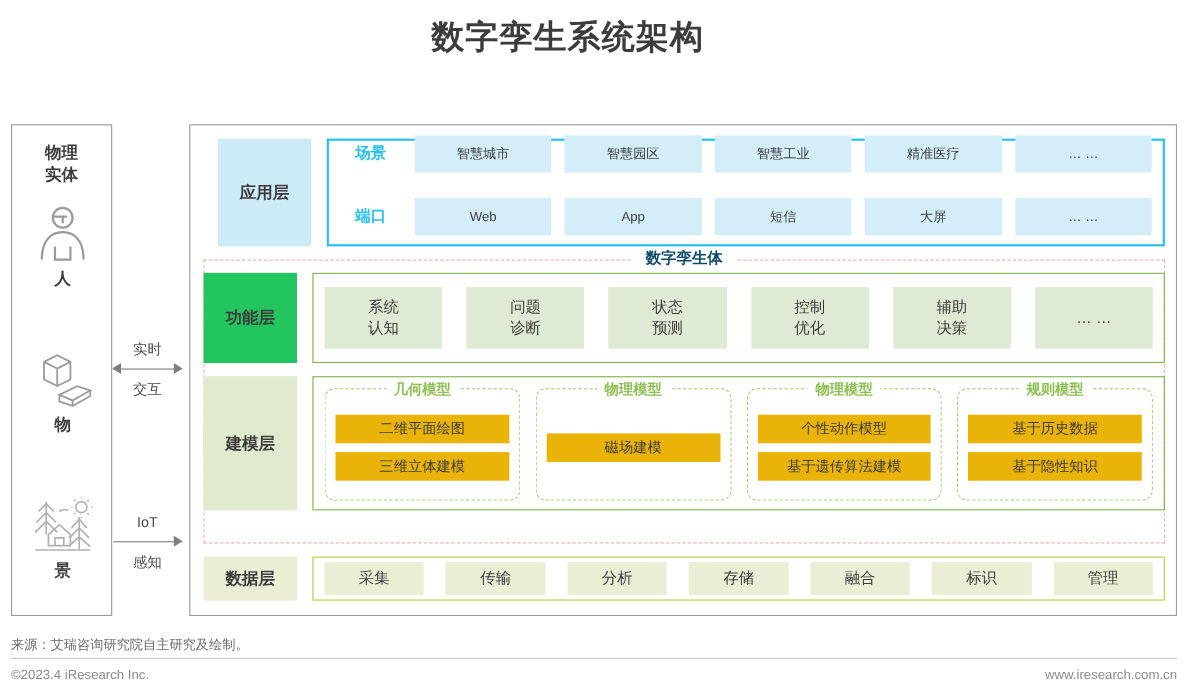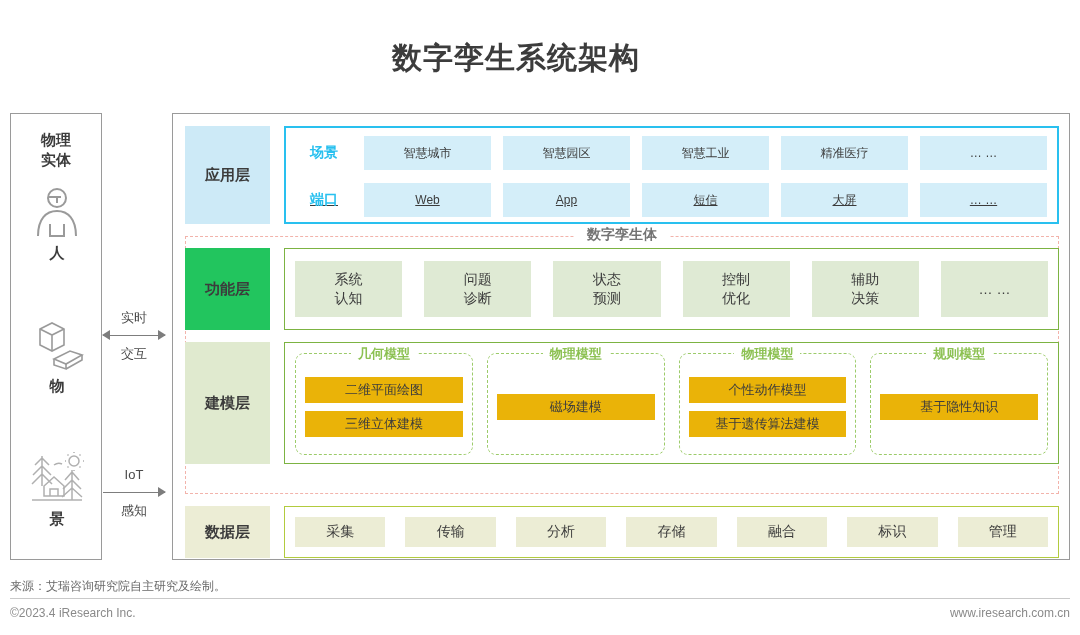--- a/index.html
+++ b/index.html
@@ -9,21 +9,20 @@
     font-family:"Liberation Sans","DejaVu Sans",sans-serif;
     color:#3b3b3b;
     overflow:hidden;
     position:relative;
   }
   .title{
     position:absolute;top:14px;left:0;width:1032px;
     text-align:center;
     font-size:30px;font-weight:bold;color:#3c3c3c;
     letter-spacing:1px;
-    margin-top:24px;
   }
 
   
   .sidebar{
     position:absolute;left:10px;top:113px;width:92px;height:447px;
     border:1px solid #9a9a9a;background:#fff;
     box-sizing:border-box;
   }
   .sidebar-title{
     margin-top:16px;text-align:center;font-size:15px;font-weight:bold;
@@ -56,44 +55,44 @@
   
   .layer{position:absolute;left:12px;display:flex;align-items:stretch;}
   .layer-label{
     width:85px;display:flex;align-items:center;justify-content:center;
     font-size:15px;font-weight:bold;color:#3c3c3c;flex:none;
   }
   .layer-body{flex:1;margin-left:14px;box-sizing:border-box;}
 
   
   .layer-app{top:12px;width:874px;height:98px;}
-  .layer-app .layer-label{background:#cdeaf7;}
+  .layer-app .layer-label{background:#cdeaf7;margin-left:13px;}
   .layer-app .layer-body{
     border:2px solid #29c0ef;padding:8px 10px;display:flex;flex-direction:column;
-    justify-content:space-between;
+    justify-content:flex-end;
   }
   .app-row{display:flex;align-items:center;height:34px;}
-  .app-row + .app-row{margin-top:13px;text-decoration:underline;}
+  .app-row + .app-row{margin-top:23px;}
   .app-rowlabel{
     width:56px;flex:none;text-align:center;font-size:14px;font-weight:bold;color:#29c0ef;
   }
   .cell{
     flex:1;margin-left:12px;height:34px;display:flex;align-items:center;justify-content:center;
     font-size:12px;color:#3c3c3c;
   }
   .cell-blue{background:#d4eef9;}
 
   
   .twin{
     position:absolute;left:12px;top:122px;width:874px;height:258px;
     border:1px dashed #f2b3ab;box-sizing:border-box;
   }
   .twin-title{
     position:absolute;top:-11px;left:50%;transform:translateX(-50%);
-    background:#fff;padding:0 12px;font-size:14px;font-weight:bold;color:#737373;
+    background:#fff;padding:0 12px;font-size:14px;font-weight:bold;color:#0c4a6e;
     white-space:nowrap;
   }
 
   
   .layer-func{top:134px;width:874px;height:82px;}
   .layer-func .layer-label{background:#22c55e;}
   .layer-func .layer-body{
     border:1.5px solid #7cb342;padding:0 10px;display:flex;align-items:center;
   }
   .fcell{
@@ -118,21 +117,21 @@
     background:#fff;padding:0 7px;font-size:13px;font-weight:bold;color:#8cc152;
     white-space:nowrap;
   }
   .mcell{
     height:26px;display:flex;align-items:center;justify-content:center;
     background:#eab308;font-size:13px;color:#3c3c3c;
   }
   .mcell + .mcell{margin-top:8px;}
 
   
-  .layer-data{top:392px;width:874px;height:52px;justify-content:space-between;}
+  .layer-data{top:392px;width:874px;height:40px;justify-content:space-between;}
   .layer-data .layer-label{background:#ecedd5;}
   .layer-data .layer-body{
     border:1.5px solid #b2cb3e;padding:6px 10px;display:flex;align-items:center;
   }
   .dcell{
     flex:1;height:30px;display:flex;align-items:center;justify-content:center;
     background:#ecedd5;font-size:14px;color:#3c3c3c;
   }
   .dcell + .dcell{margin-left:20px;}
 
@@ -293,20 +292,21 @@
       </div>
 
       <div class="mgroup">
         <span class="mgroup-title">物理模型</span>
         <div class="mcell">个性动作模型</div>
         <div class="mcell">基于遗传算法建模</div>
       </div>
 
       <div class="mgroup">
         <span class="mgroup-title">规则模型</span>
+        <div class="mcell">基于历史数据</div>
         <div class="mcell">基于隐性知识</div>
       </div>
 
     </div>
   </div>
 
   <div class="layer layer-data">
     <div class="layer-label">数据层</div>
     <div class="layer-body">
       <div class="dcell">采集</div>

